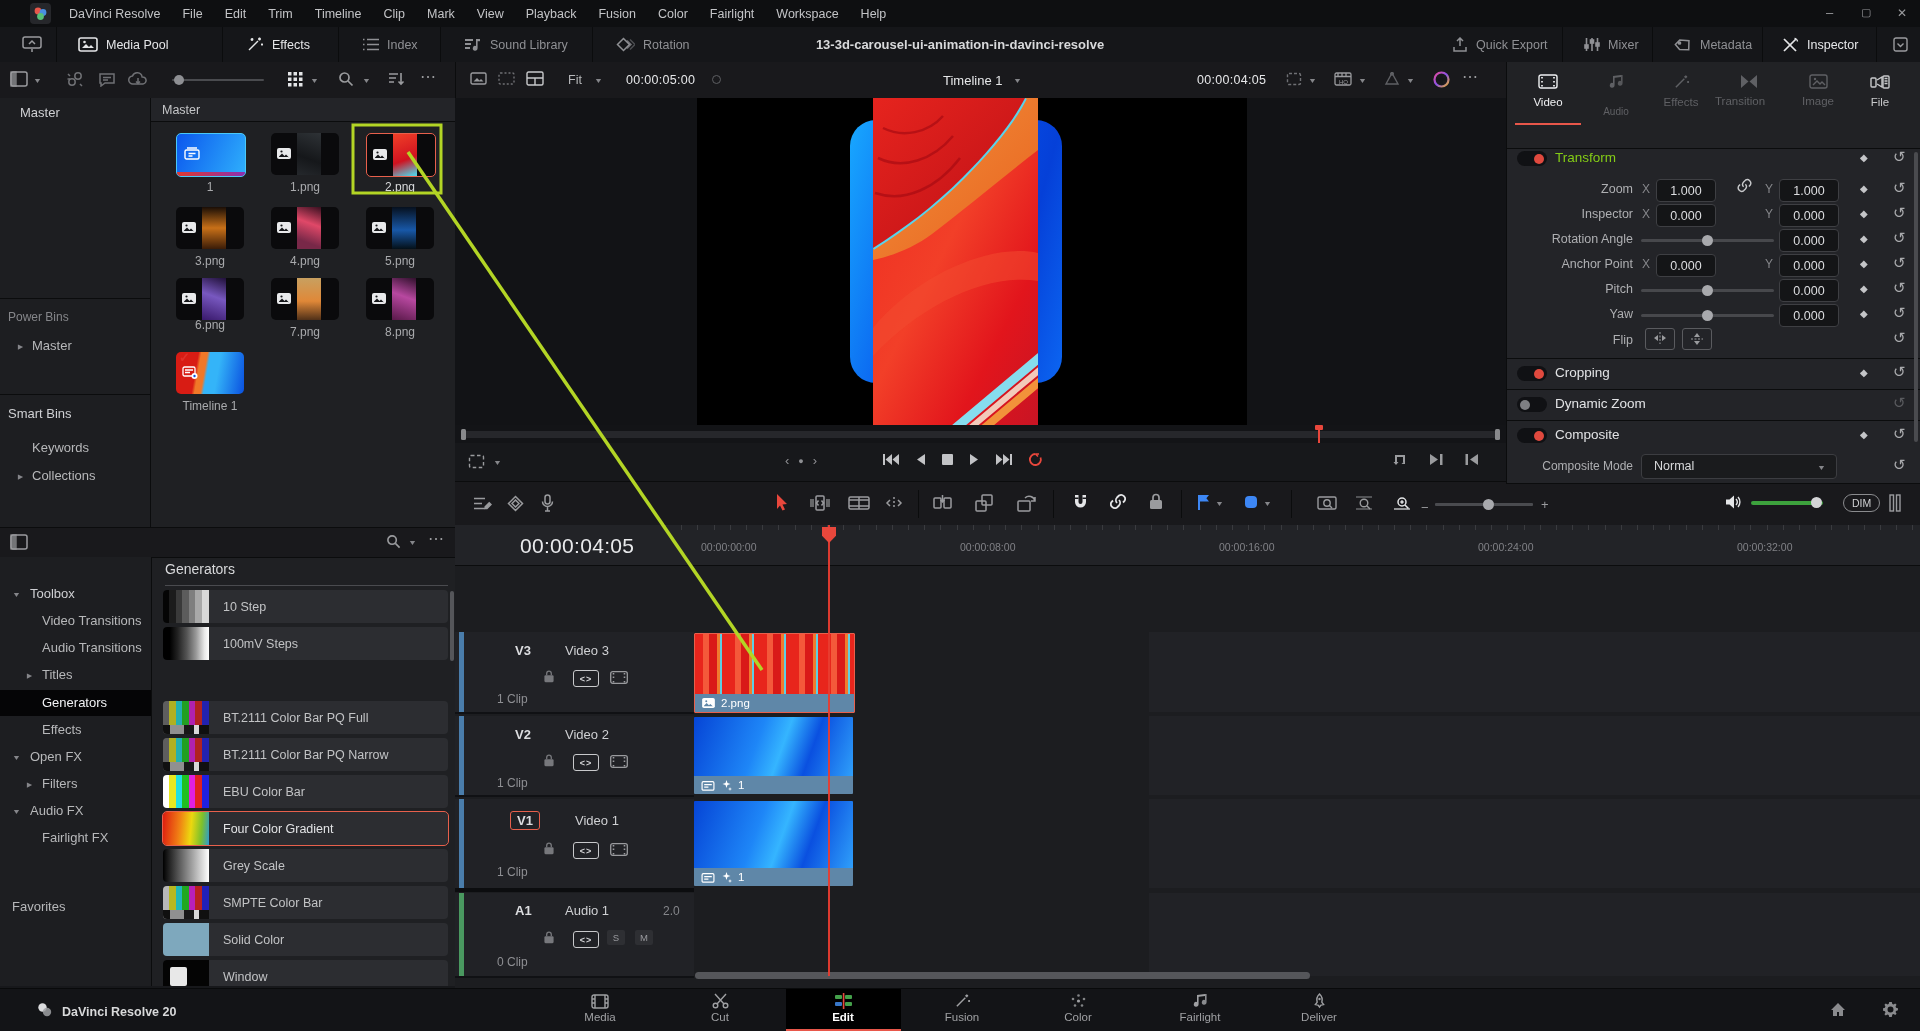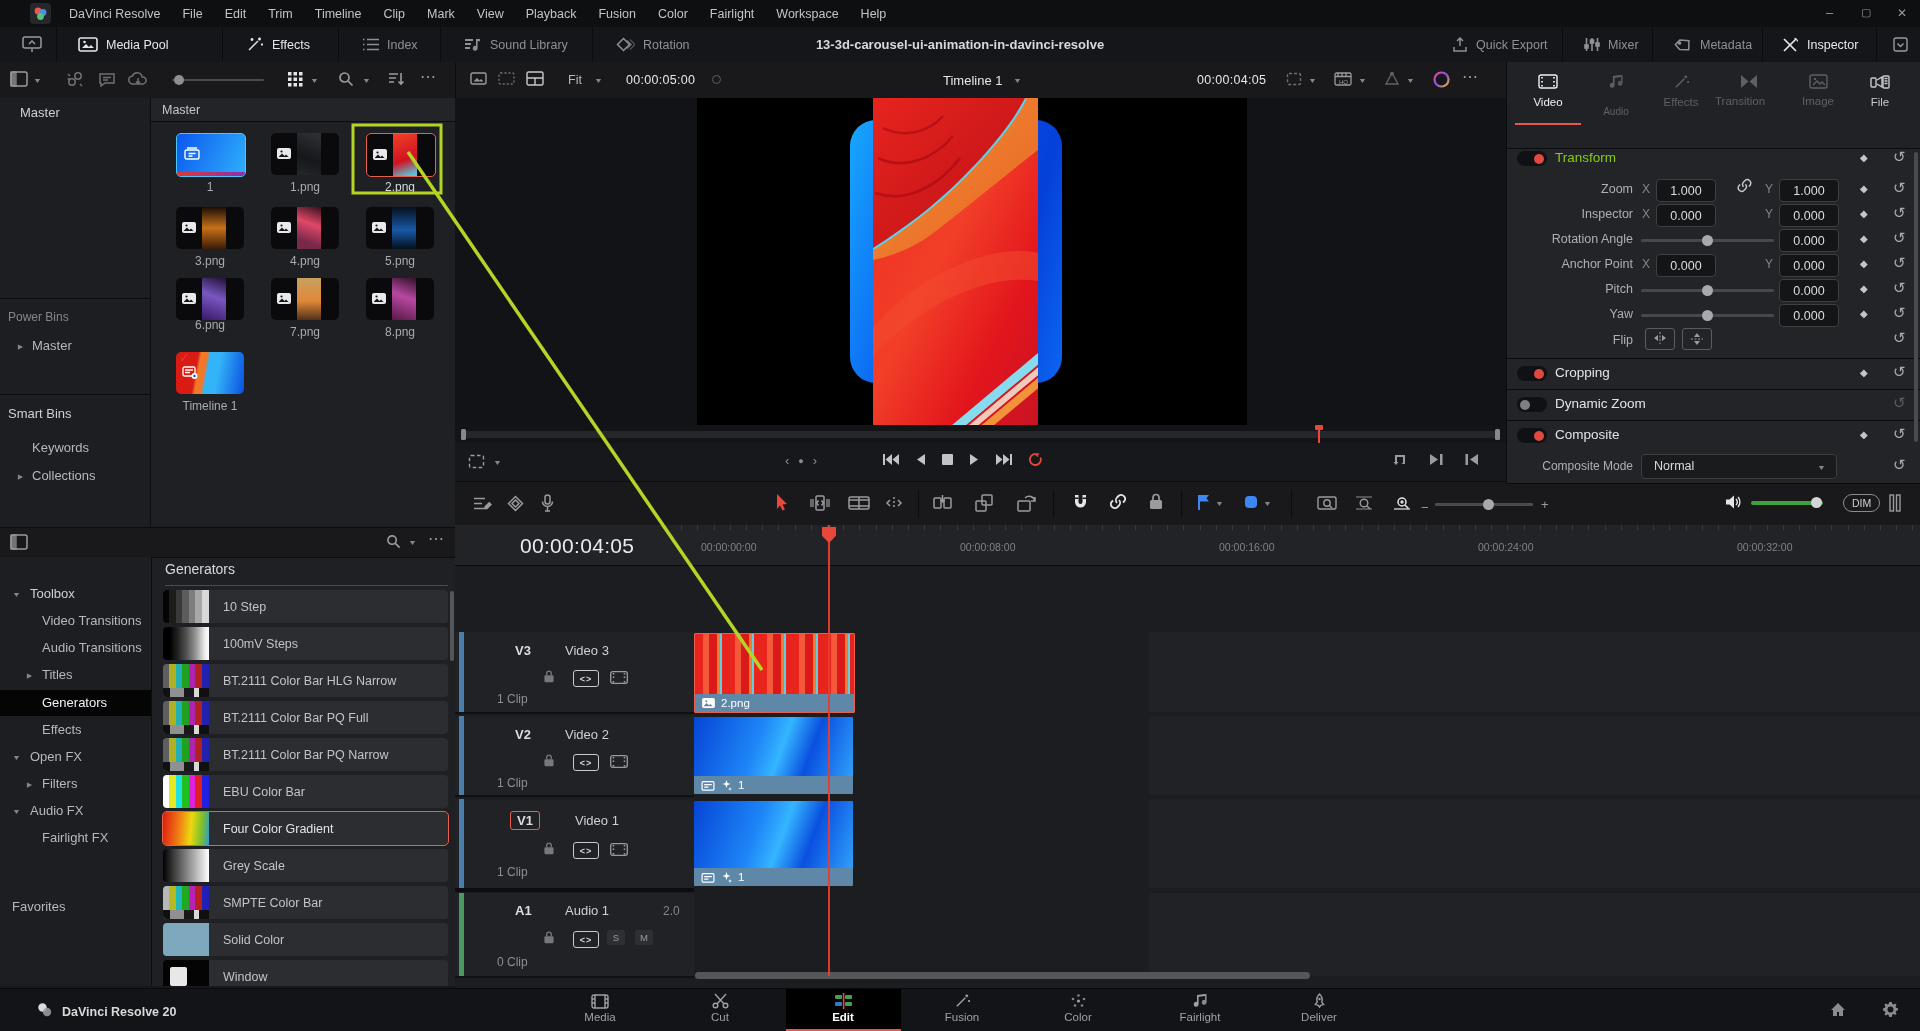--- a/index.html
+++ b/index.html
@@ -538,24 +538,20 @@
     <span class="a" style="left:165px;top:33px;font-size:14px;color:#d8d9db">Generators</span>
     <div class="hsep" style="left:165px;top:57px;width:283px;background:#4a4b4f"></div>
     <div class="fxrow" style="top:62px">
         <div class="fxthumb t-step"></div>
         <span class="fxname">10 Step</span>
       </div>
     <div class="fxrow" style="top:99px">
         <div class="fxthumb t-mv"></div>
         <span class="fxname">100mV Steps</span>
       </div>
-    <div class="fxrow" style="top:136px">
-        <div class="fxthumb t-bt"></div>
-        <span class="fxname">BT.2111 Color Bar HLG Narrow</span>
-      </div>
     <div class="fxrow" style="top:173px">
         <div class="fxthumb t-bt"></div>
         <span class="fxname">BT.2111 Color Bar PQ Full</span>
       </div>
     <div class="fxrow" style="top:210px">
         <div class="fxthumb t-bt"></div>
         <span class="fxname">BT.2111 Color Bar PQ Narrow</span>
       </div>
     <div class="fxrow" style="top:247px">
         <div class="fxthumb t-ebu"></div>

